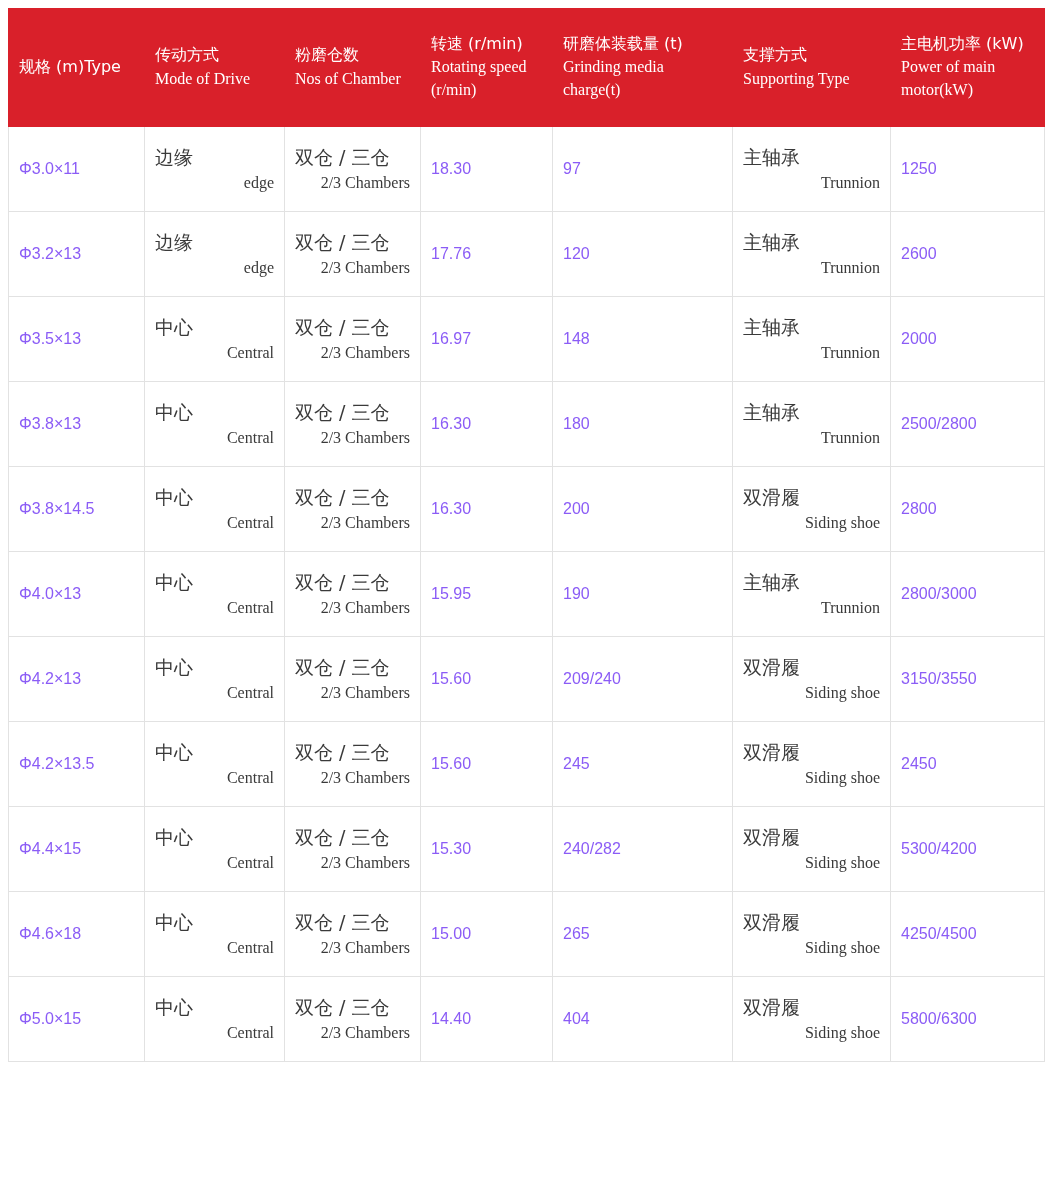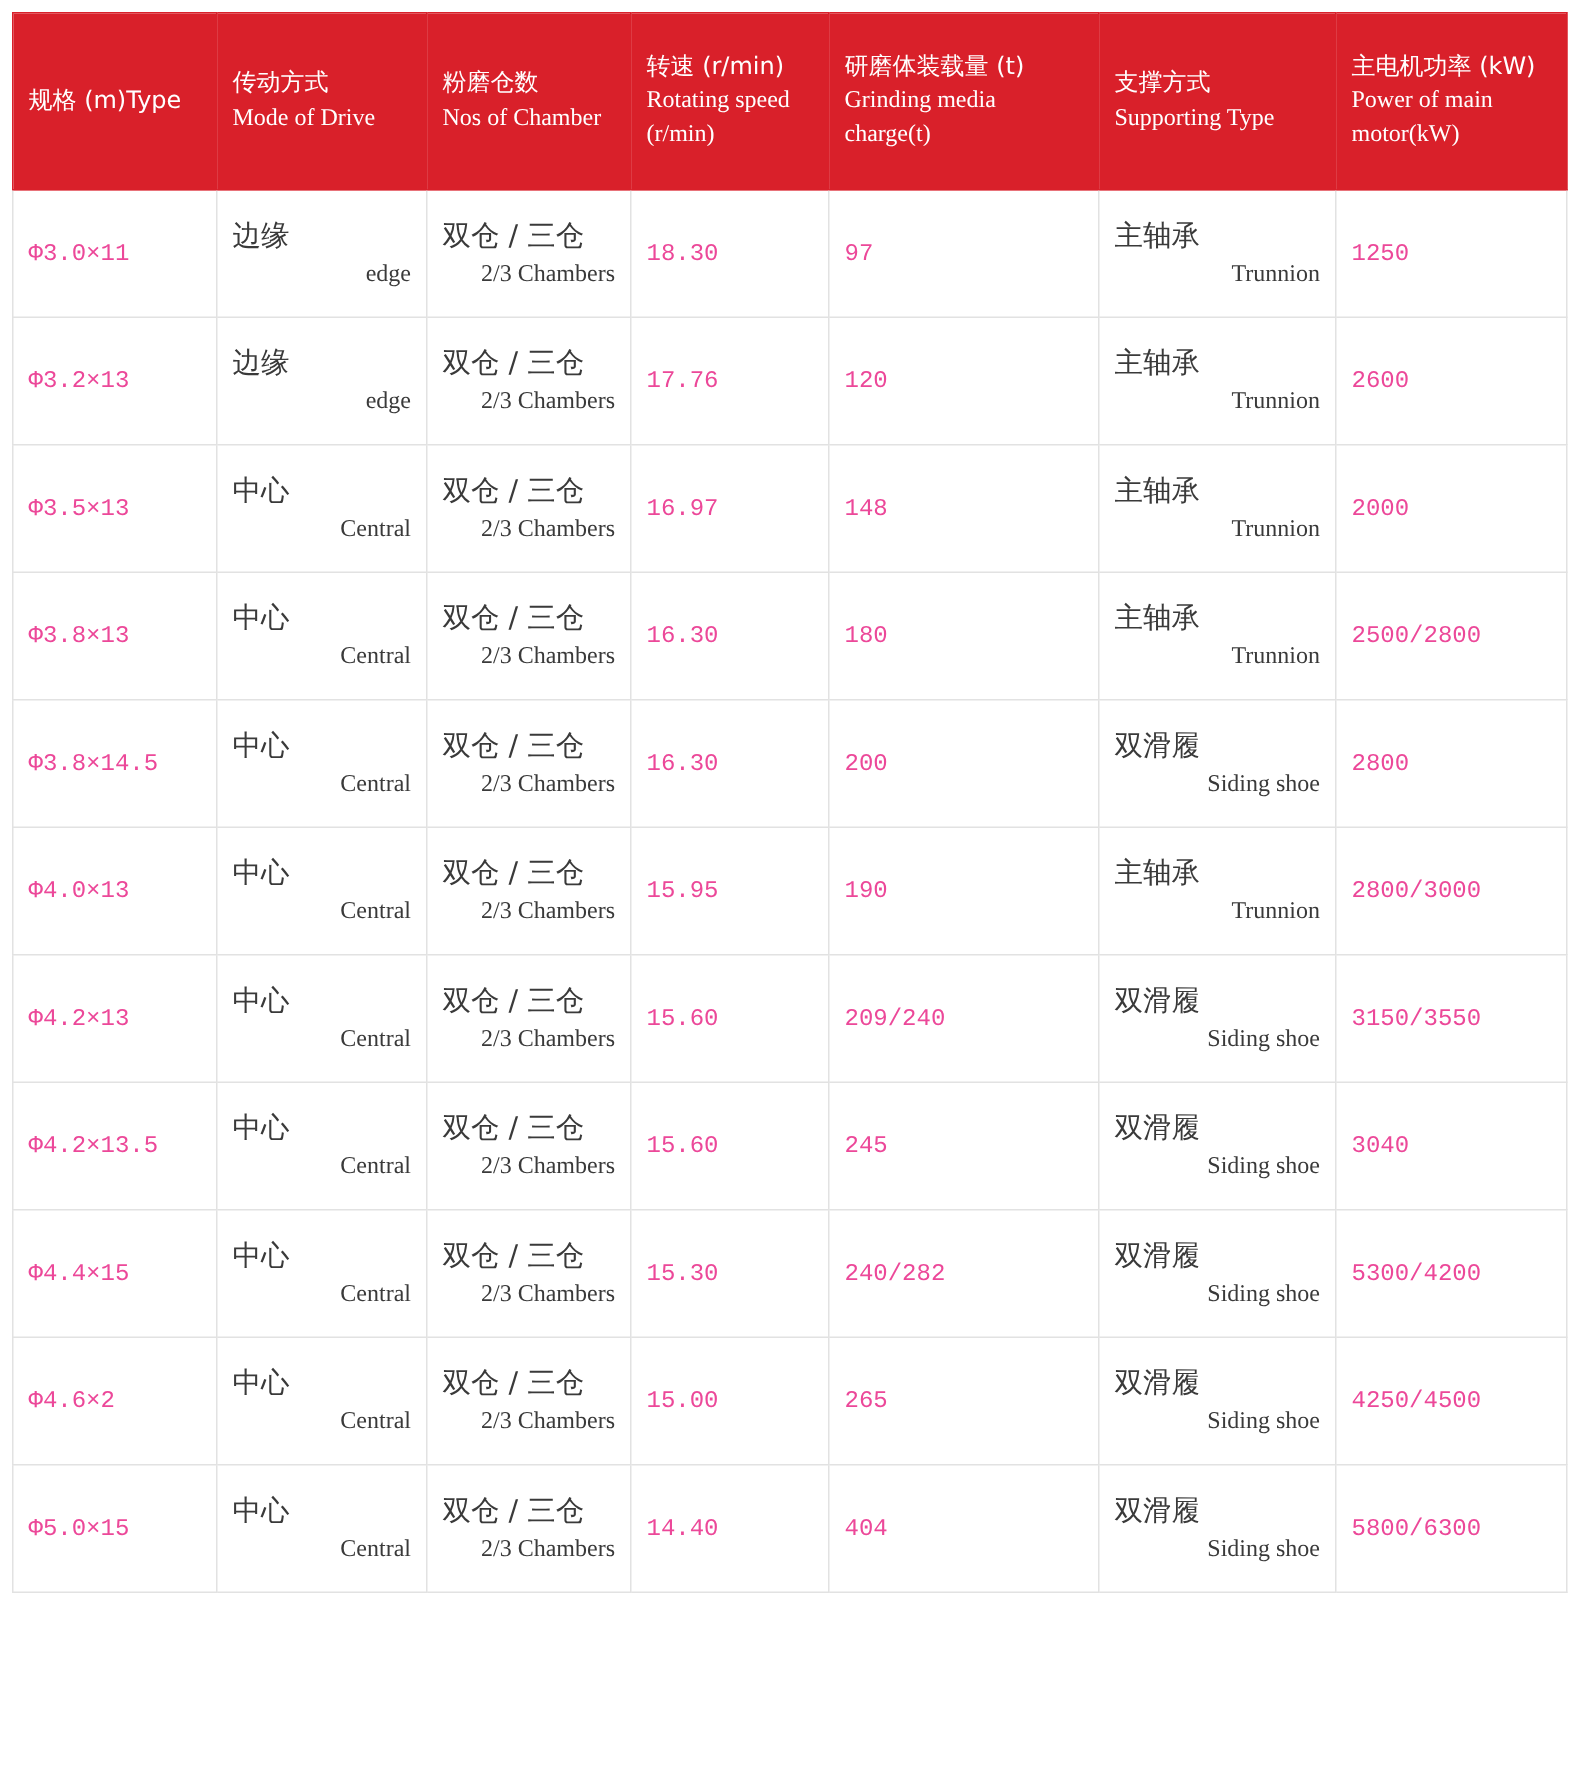--- a/index.html
+++ b/index.html
@@ -70,23 +70,23 @@
     color: #3a3a3a;
   }
   tbody td .en {
     display: block;
     font-family: "Liberation Serif", serif;
     font-size: 16px;
     color: #3a3a3a;
     text-align: right;
   }
   tbody td.single {
-    font-family: Liberation Mono, monospace;
-    font-size: 16px;
-    color: #ec4899;
+    font-family: Liberation Sans, sans-serif;
+    font-size: 16px;
+    color: #8b5cf6;
   }
 </style>
 </head>
 <body>
 
 <div id="spec-table-wrap">
   <table class="spec-table">
     <colgroup>
       <col class="c0">
         <col class="c1">
@@ -264,42 +264,42 @@
           <td>
             <span class="cn">双仓 / 三仓</span>
             <span class="en">2/3 Chambers</span>
           </td>
           <td class="single">15.60</td>
           <td class="single">245</td>
           <td>
             <span class="cn">双滑履</span>
             <span class="en">Siding shoe</span>
           </td>
-          <td class="single">3040</td>
+          <td class="single">2450</td>
         </tr>
         <tr>
           <td class="single">Φ4.4×15</td>
           <td>
             <span class="cn">中心</span>
             <span class="en">Central</span>
           </td>
           <td>
             <span class="cn">双仓 / 三仓</span>
             <span class="en">2/3 Chambers</span>
           </td>
           <td class="single">15.30</td>
           <td class="single">240/282</td>
           <td>
             <span class="cn">双滑履</span>
             <span class="en">Siding shoe</span>
           </td>
           <td class="single">5300/4200</td>
         </tr>
         <tr>
-          <td class="single">Φ4.6×2</td>
+          <td class="single">Φ4.6×18</td>
           <td>
             <span class="cn">中心</span>
             <span class="en">Central</span>
           </td>
           <td>
             <span class="cn">双仓 / 三仓</span>
             <span class="en">2/3 Chambers</span>
           </td>
           <td class="single">15.00</td>
           <td class="single">265</td>

